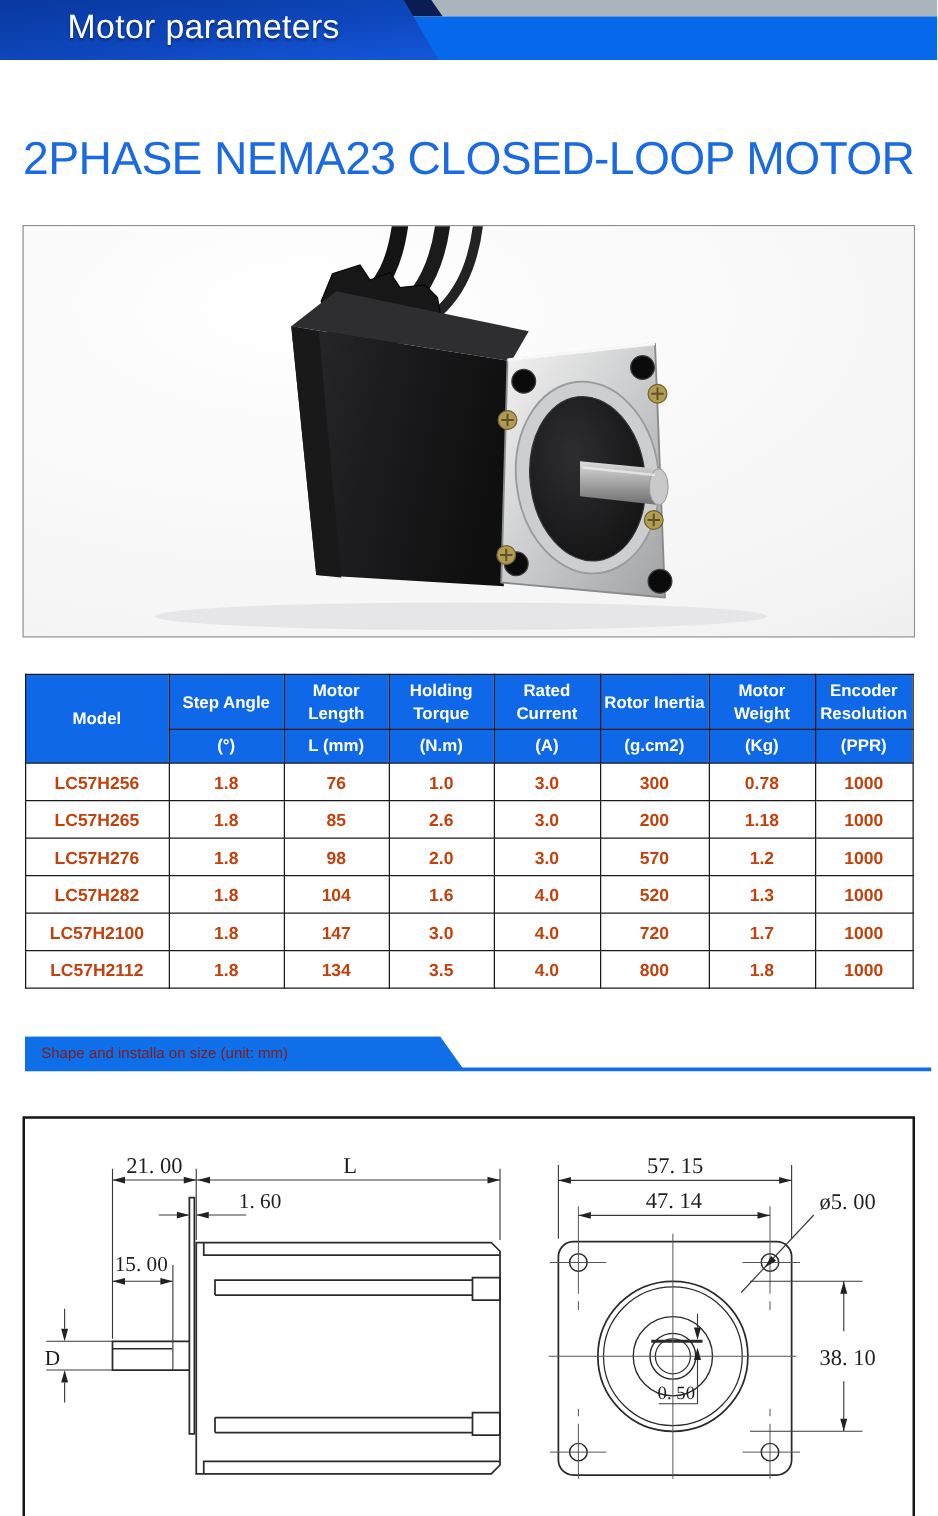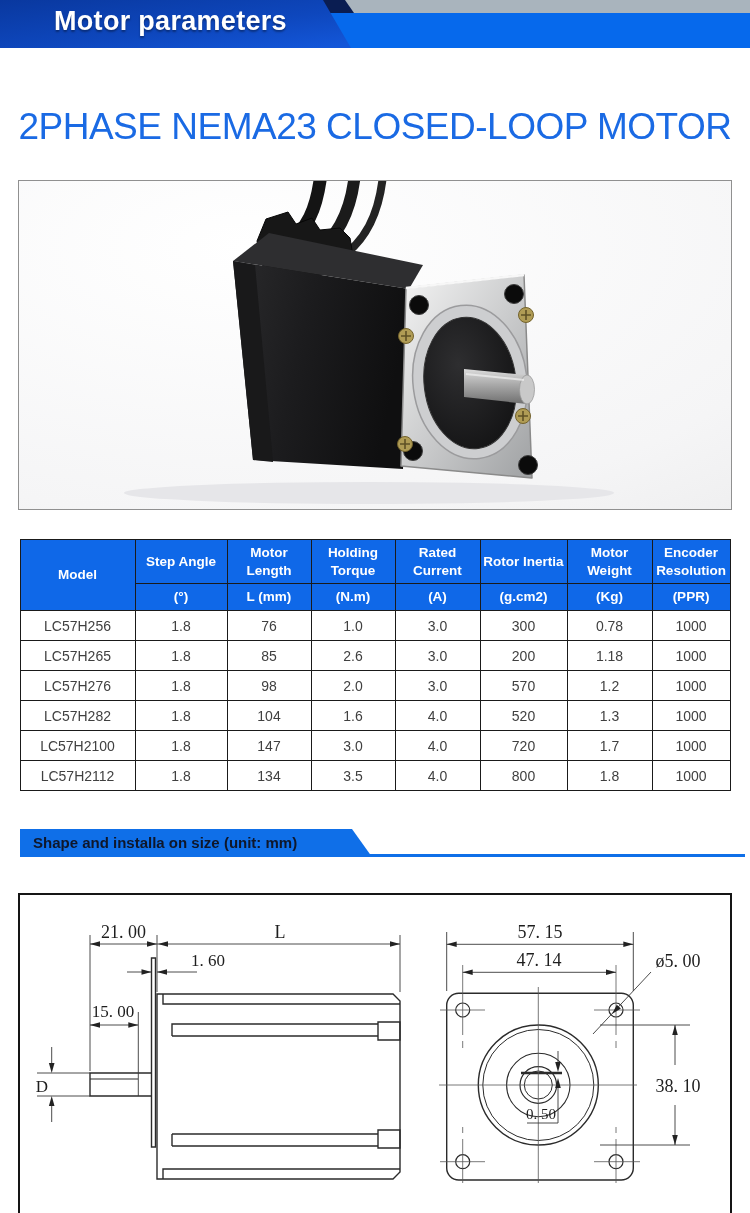--- a/index.html
+++ b/index.html
@@ -7,21 +7,21 @@
     width:750px;
     background:#ffffff;
     font-family:"Liberation Sans",sans-serif;
     -webkit-font-smoothing:antialiased;
   }
   
   .banner{position:relative;height:48px;overflow:hidden;}
   .banner svg{position:absolute;left:0;top:0;display:block;}
   .banner-title{
     position:absolute;left:54px;top:6px;
-    font-size:27px;font-weight:bold;color:#fff;
+    font-size:27px;font-weight:normal;color:#fff;
     letter-spacing:.3px;
     text-shadow:0 2px 2px rgba(0,0,0,.35);
     white-space:nowrap;
   }
   
   .page-title{
     margin-top:56px;height:46px;
     text-align:center;
     font-size:37px;font-weight:normal;color:#1a6ae4;
     letter-spacing:-.5px;white-space:nowrap;line-height:46px;
@@ -44,32 +44,32 @@
     border:1.5px solid #1a1a1a;
     text-align:center;vertical-align:middle;
     padding:0;overflow:hidden;
   }
   table.spec thead th{
     background:#0f68e8;color:#ffffff;
     font-weight:600;font-size:13.5px;line-height:1.3;
   }
   table.spec thead tr.hr1 th{height:43px;}
   table.spec thead tr.hr2 th{height:26px;}
-  table.spec tbody td{height:29px;font-size:14px;color:#404040;}
+  table.spec tbody td{height:29px;font-size:14px;color:#c2410c;font-weight:bold;}
   
   .section{position:relative;height:28px;margin:38px 5px 0 20px;}
   .section-underline{position:absolute;left:0;right:0;bottom:0;height:3px;background:#0f6fe8;}
   .section-ribbon{
     position:absolute;left:0;top:0;width:352px;height:28px;
     background:#0f6fe8;
     clip-path:polygon(0 0,332px 0,352px 100%,0 100%);
   }
   .section-title{
     position:absolute;left:13px;top:0;height:26px;line-height:27px;
-    font-size:15px;font-weight:700;color:#0f172a;white-space:nowrap;
+    font-size:12px;font-weight:400;color:#7f1d1d;white-space:nowrap;
   }
   
   .drawbox{
     width:710px;height:323px;
     margin:36px auto 0;
     border:2px solid #151515;
   }
   .drawbox svg{display:block;}
   .dimtxt{font-family:"Liberation Serif",serif;fill:#1e1e1e;}
   .spacer-bottom{height:8px;}

